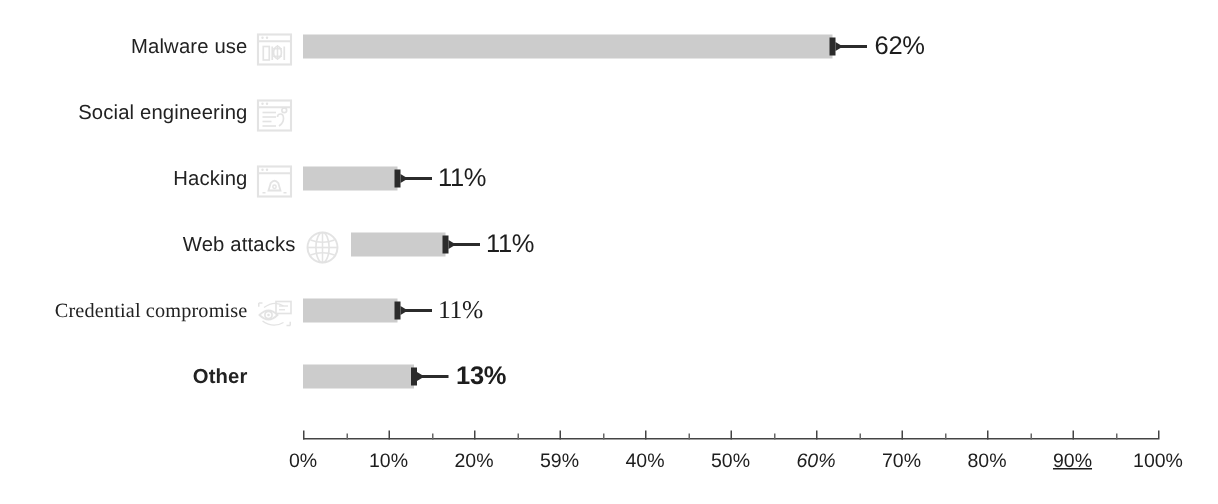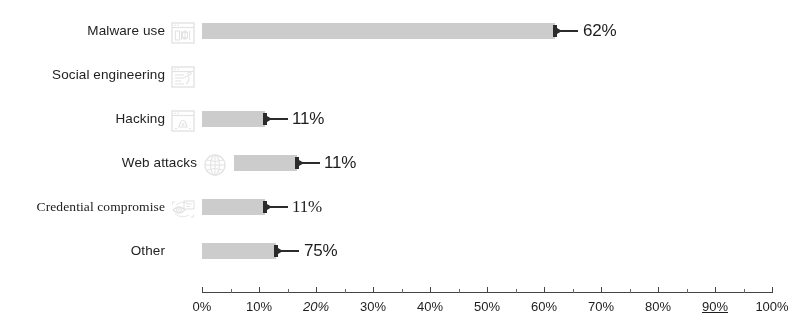--- a/index.html
+++ b/index.html
@@ -246,28 +246,28 @@
     </div>
     <div class="bar-track">
       <div class="bar" style="width:62.7px;"></div>
       <div class="marker" style="left:60.5px;"></div>
       <div class="marker-tip" style="left:64.5px;"></div>
       <div class="leader" style="left:66.5px; width:19px;"></div>
       <div class="value-label" style="left:90px;">11%</div>
     </div>
   </div>
 
-  <div class="row" style="top:234px;">
+  <div class="row" style="top:234px;font-weight:bold;">
     <div class="cat-label">Other</div>
     <div class="bar-track">
       <div class="bar" style="width:74.1px;"></div>
       <div class="marker" style="left:72px;"></div>
       <div class="marker-tip" style="left:76px;"></div>
       <div class="leader" style="left:78px; width:19px;"></div>
-      <div class="value-label" style="left:102px;">75%</div>
+      <div class="value-label" style="left:102px;">13%</div>
     </div>
   </div>
 
   <div id="axis">
     <div id="axis-line"></div>
 
     <div class="tick-minor" style="left:28.5px;"></div>
     <div class="tick-minor" style="left:85.5px;"></div>
     <div class="tick-minor" style="left:142.5px;"></div>
     <div class="tick-minor" style="left:199.5px;"></div>
@@ -285,24 +285,24 @@
     <div class="tick-major" style="left:228px;"></div>
     <div class="tick-major" style="left:285px;"></div>
     <div class="tick-major" style="left:342px;"></div>
     <div class="tick-major" style="left:399px;"></div>
     <div class="tick-major" style="left:456px;"></div>
     <div class="tick-major" style="left:513px;"></div>
     <div class="tick-major" style="left:570px;"></div>
 
     <div class="tick-label" style="left:0px;">0%</div>
     <div class="tick-label" style="left:57px;">10%</div>
-    <div class="tick-label" style="left:114px;font-style:italic;">20%</div>
-    <div class="tick-label" style="left:171px;">30%</div>
+    <div class="tick-label" style="left:114px;">20%</div>
+    <div class="tick-label" style="left:171px;">59%</div>
     <div class="tick-label" style="left:228px;">40%</div>
     <div class="tick-label" style="left:285px;">50%</div>
-    <div class="tick-label" style="left:342px;">60%</div>
+    <div class="tick-label" style="left:342px;font-style:italic;">60%</div>
     <div class="tick-label" style="left:399px;">70%</div>
     <div class="tick-label" style="left:456px;">80%</div>
     <div class="tick-label" style="left:513px;text-decoration:underline;">90%</div>
     <div class="tick-label" style="left:570px;">100%</div>
   </div>
 
 </div>
 
 </body></html>

